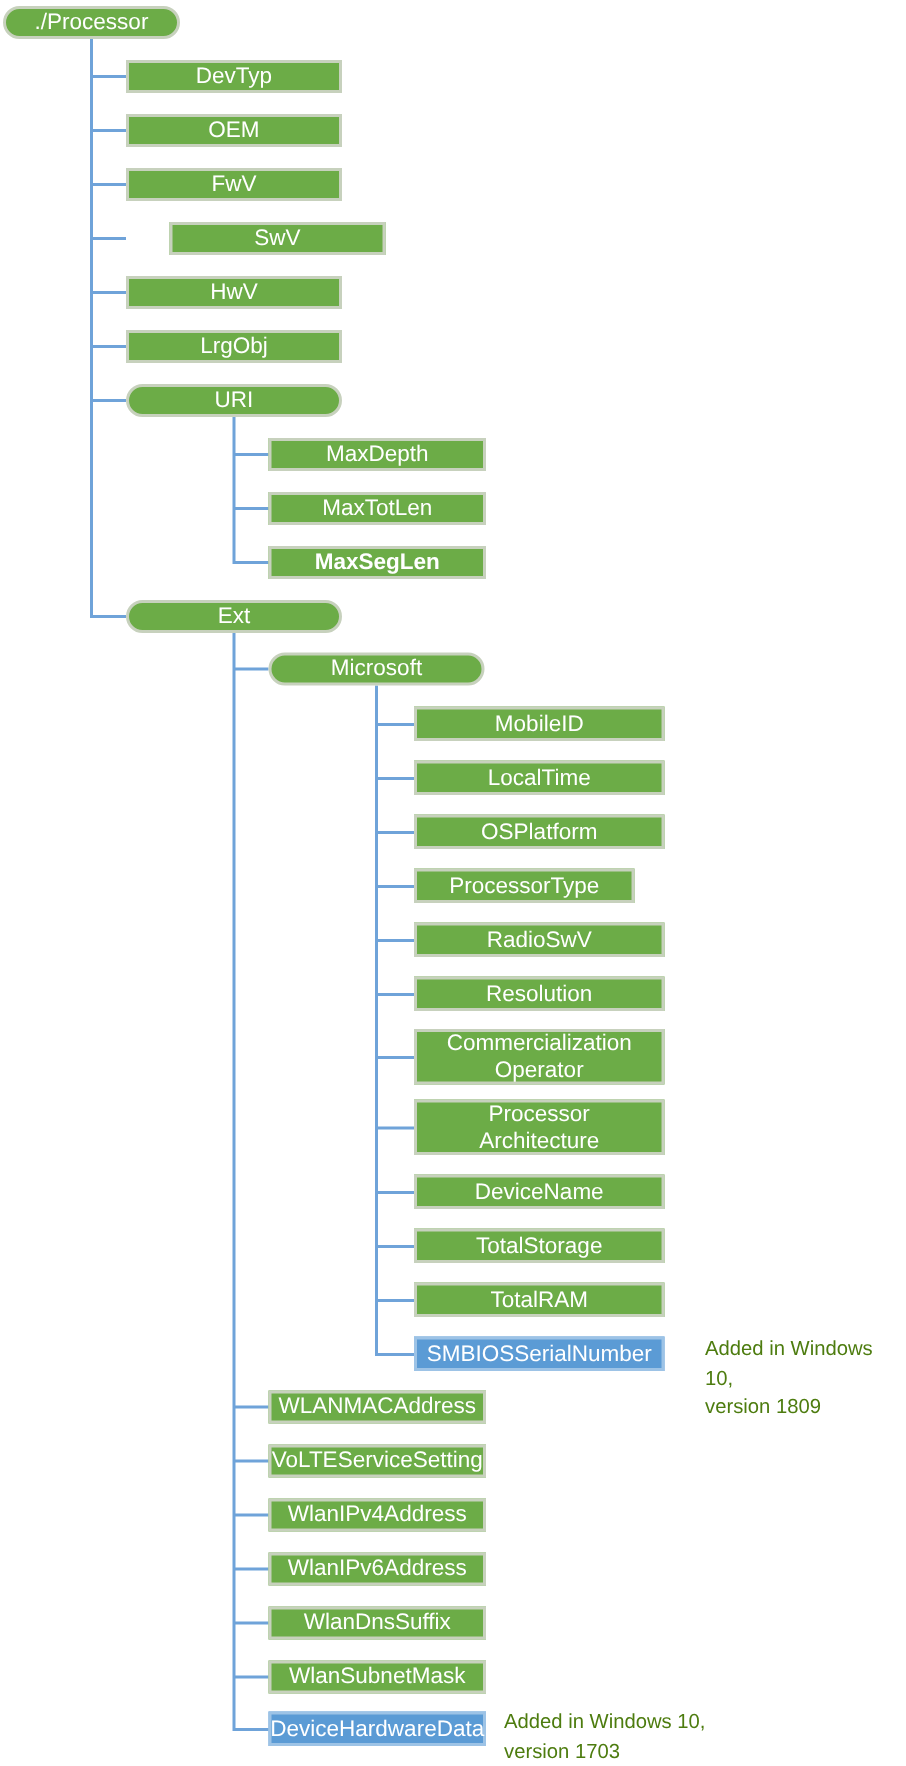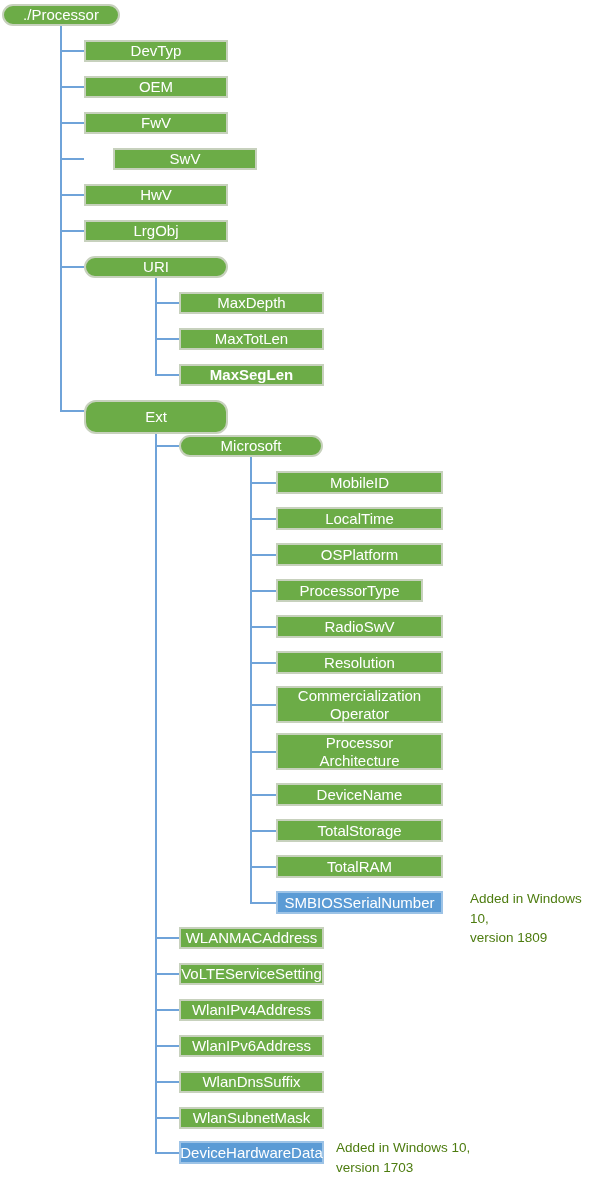--- a/index.html
+++ b/index.html
@@ -91,21 +91,21 @@
       <div class="node green rect" style="left: 84px; top: 40px; width: 144px; height: 22px; text-align: right;">DevTyp</div>
       <div class="node green rect" style="left: 84px; top: 76px; width: 144px; height: 22px;">OEM</div>
       <div class="node green rect" style="left: 84px; top: 112px; width: 144px; height: 22px;">FwV</div>
       <div class="node green rect" style="left: 85px; top: 148px; width: 144px; height: 22px; margin-left: 28px;">SwV</div>
       <div class="node green rect" style="left: 84px; top: 184px; width: 144px; height: 22px;">HwV</div>
       <div class="node green rect" style="left: 84px; top: 220px; width: 144px; height: 22px;">LrgObj</div>
       <div class="node green pill" style="left: 84px; top: 256px; width: 144px; height: 22px;">URI</div>
       <div class="node green rect" style="left: 179px; top: 292px; width: 145px; height: 22px;">MaxDepth</div>
       <div class="node green rect" style="left: 179px; top: 328px; width: 145px; height: 22px;">MaxTotLen</div>
       <div class="node green rect" style="left: 179px; top: 364px; width: 145px; height: 22px; font-weight: bold;">MaxSegLen</div>
-      <div class="node green pill" style="left: 84px; top: 400px; width: 144px; height: 34px;">Ext</div>
+      <div class="node green pill" style="left: 84px; top: 400px; width: 144px; height: 22px;">Ext</div>
       <div class="node green pill" style="left: 179px; top: 435px; width: 144px; height: 22px;">Microsoft</div>
       <div class="node green rect" style="left: 276px; top: 471px; width: 167px; height: 23px;">MobileID</div>
       <div class="node green rect" style="left: 276px; top: 507px; width: 167px; height: 23px;">LocalTime</div>
       <div class="node green rect" style="left: 276px; top: 543px; width: 167px; height: 23px;">OSPlatform</div>
       <div class="node green rect" style="left: 276px; top: 579px; width: 147px; height: 23px;">ProcessorType</div>
       <div class="node green rect" style="left: 276px; top: 615px; width: 167px; height: 23px;">RadioSwV</div>
       <div class="node green rect" style="left: 276px; top: 651px; width: 167px; height: 23px;">Resolution</div>
       <div class="node green rect" style="left: 276px; top: 686px; width: 167px; height: 37px;">Commercialization
 Operator</div>
       <div class="node green rect" style="left: 276px; top: 733px; width: 167px; height: 37px;">Processor

